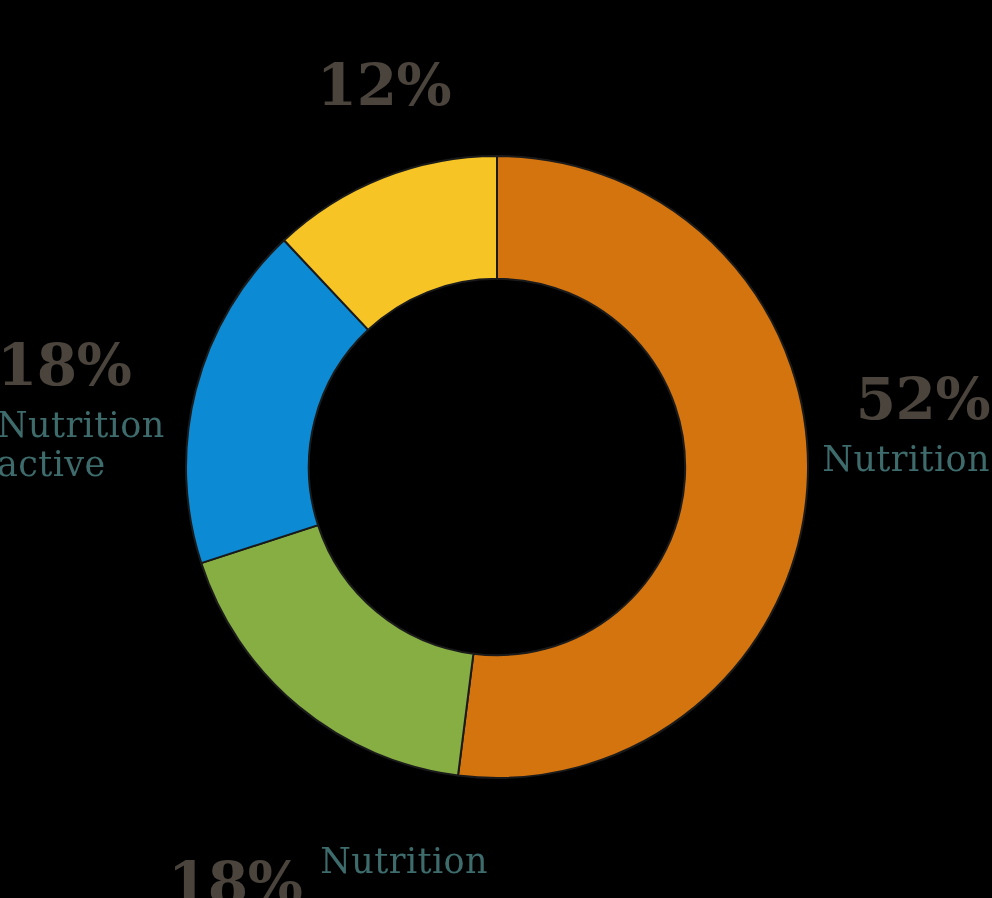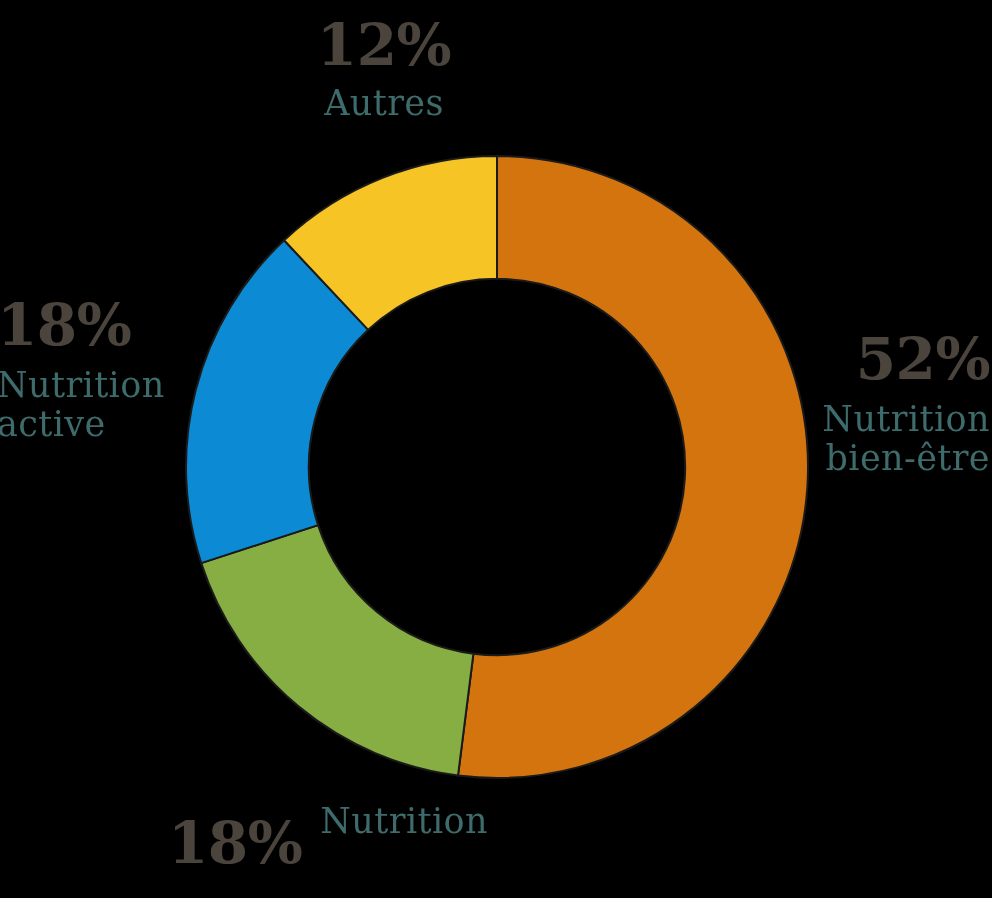--- a/index.html
+++ b/index.html
@@ -34,20 +34,21 @@
     display: block;
     width: 628px;
     height: 628px;
   }
 
   
   .label {
     position: absolute;
     line-height: 1.0;
     white-space: nowrap;
+    margin-top: 40px;
   }
   .pct {
     font-family: "DejaVu Serif", serif;
     font-weight: 700;
     font-size: 58px;
     letter-spacing: -0.5px;
     line-height: 1.0;
     display: block;
   }
   .name {
@@ -116,30 +117,26 @@
           <path d="M 314 3 A 311 311 0 1 1 275.02136436150147 622.5476721088025 L 290.4179254387084 500.67134162582556 A 188.155 188.155 0 1 0 314 125.845 Z" fill="#d4740f" stroke="#1a1a1a" stroke-width="2"></path>
           <path d="M 275.02136436150147 622.5476721088025 A 311 311 0 0 1 18.221423432207246 410.10428525060865 L 135.0539611764854 372.14309257661824 A 188.155 188.155 0 0 0 290.4179254387084 500.67134162582556 Z" fill="#86ae43" stroke="#1a1a1a" stroke-width="2"></path>
           <path d="M 18.221423432207246 410.10428525060865 A 311 311 0 0 1 101.10585005617773 87.29075687194108 L 185.19903928398753 176.84090790752435 A 188.155 188.155 0 0 0 135.0539611764854 372.14309257661824 Z" fill="#0c8bd4" stroke="#1a1a1a" stroke-width="2"></path>
           <path d="M 101.10585005617773 87.29075687194108 A 311 311 0 0 1 313.99999999999994 3 L 313.99999999999994 125.845 A 188.155 188.155 0 0 0 185.19903928398753 176.84090790752435 Z" fill="#f7c425" stroke="#1a1a1a" stroke-width="2"></path>
         </g>
     </svg>
   </div>
 
   <div class="label" id="label-autres">
     <span class="pct" style="color: rgb(75, 68, 61);">12%</span>
-    <span class="name" style="color: rgb(62, 107, 107);">
-      <span class="ln">Autres</span>
-    </span>
   </div>
 
   <div class="label" id="label-bienetre">
     <span class="pct" style="color: rgb(75, 68, 61);">52%</span>
     <span class="name" style="color: rgb(62, 107, 107);">
       <span class="ln">Nutrition</span>
-      <span class="ln">bien-être</span>
     </span>
   </div>
 
   <div class="label" id="label-active">
     <span class="pct" style="color: rgb(75, 68, 61);">18%</span>
     <span class="name" style="color: rgb(62, 107, 107);">
       <span class="ln">Nutrition</span>
       <span class="ln">active</span>
     </span>
   </div>

